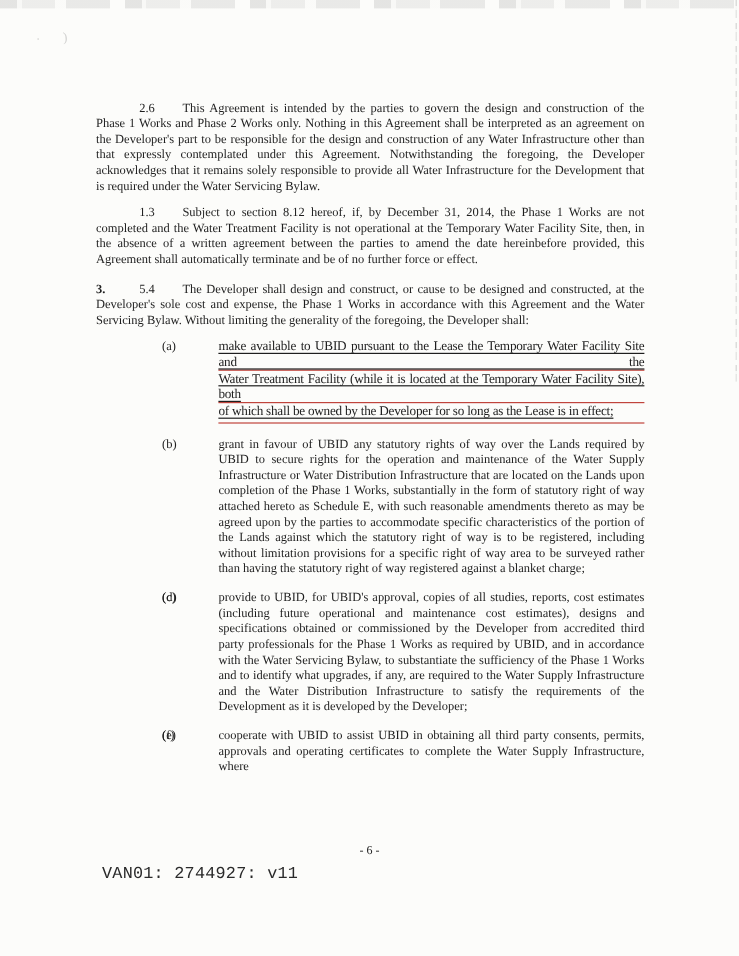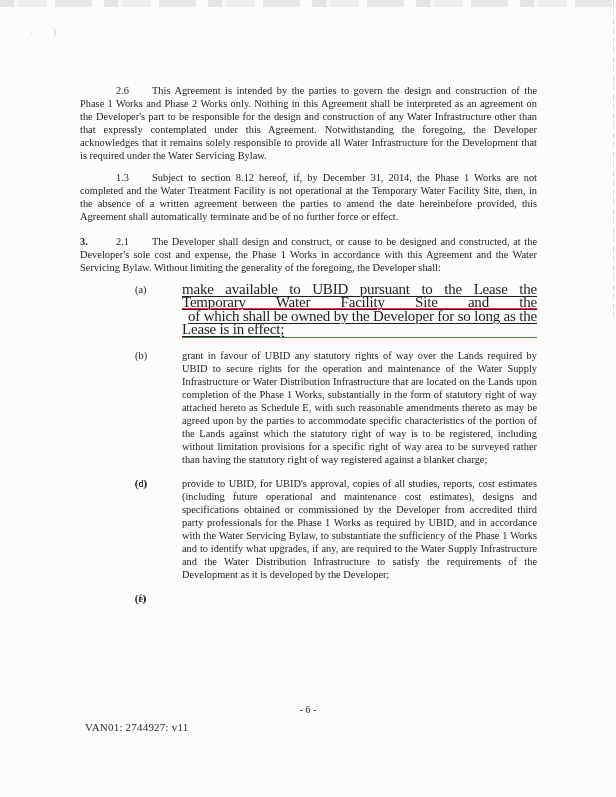--- a/index.html
+++ b/index.html
@@ -49,21 +49,21 @@
 
   .items { margin-top:2px; }
   .item { position:relative; padding-left:102px; margin:0 0 11px 0; }
   .item .ilabel { position:absolute; left:55px; top:0; }
   .item .itext { display:block; }
   .item.force-full .itext { text-align-last:justify; }
 
   
   .item-a .hl-line {
     display:block;
-    font-size:15px; letter-spacing:-0.2px;
+    font-size:11px; letter-spacing:-0.2px;
     line-height:12.6px;
     text-align:justify; text-align-last:justify;
     border-bottom:1.6px solid #c0443c;
     margin-bottom:1px;
   }
   .item-a .hl-line:last-child {
     text-align:right; text-align-last:left;
     padding-bottom:2px;
   }
   .item-a .hl-line span {
@@ -71,21 +71,21 @@
     text-decoration-thickness:0.8px;
     text-underline-offset:1.8px;
   }
 
   .page-num {
     position:absolute; top:704px; left:0; width:100%;
     text-align:center; font-size:10px; color:#222;
   }
   .doc-ref {
     position:absolute; top:721px; left:85px;
-    font-size:11px; color:#2a2a2a; letter-spacing:.2px;
+    font-size:14px; color:#2a2a2a; letter-spacing:.2px;font-family:Liberation Mono, monospace;
   }
 </style>
 </head>
 <body>
 
 <div class="page">
 
   <div class="scan-top"></div>
   <div class="scan-right"></div>
   <div class="smudge">·  )</div>
@@ -100,30 +100,31 @@
     <div class="para">
       <span class="pnum">1.3</span>
       <span>Subject to section 8.12 hereof, if, by December 31, 2014, the Phase 1 Works are not completed and the Water Treatment Facility is not operational at the Temporary Water Facility Site, then, in the absence of a written agreement between the parties to amend the date hereinbefore provided, this Agreement shall automatically terminate and be of no further force or effect.</span>
     </div>
 
     <div class="heading">
       <span class="pnum">3.</span>
     </div>
 
     <div class="para">
-      <span class="pnum">2.1</span>
+      <span class="pnum">5.4</span>
       <span>The Developer shall design and construct, or cause to be designed and constructed, at the Developer's sole cost and expense, the Phase 1 Works in accordance with this Agreement and the Water Servicing Bylaw. Without limiting the generality of the foregoing, the Developer shall:</span>
     </div>
 
     <div class="items">
 
       <div class="item item-a">
         <span class="ilabel">(a)</span>
         <span class="itext">
           <span class="hl-line" style="border-bottom-color: rgb(192, 68, 60);"><span>make available to UBID pursuant to the Lease the Temporary Water Facility Site and the</span></span>
+          <span class="hl-line" style="border-bottom-color: rgb(192, 68, 60);"><span>Water Treatment Facility (while it is located at the Temporary Water Facility Site), both</span></span>
           <span class="hl-line" style="border-bottom-color: rgb(192, 68, 60);"><span>of which shall be owned by the Developer for so long as the Lease is in effect;</span></span>
         </span>
       </div>
 
       <div class="item">
         <span class="ilabel">(b)</span>
         <span class="itext">grant in favour of UBID any statutory rights of way over the Lands required by UBID to secure rights for the operation and maintenance of the Water Supply Infrastructure or Water Distribution Infrastructure that are located on the Lands upon completion of the Phase 1 Works, substantially in the form of statutory right of way attached hereto as Schedule E, with such reasonable amendments thereto as may be agreed upon by the parties to accommodate specific characteristics of the portion of the Lands against which the statutory right of way is to be registered, including without limitation provisions for a specific right of way area to be surveyed rather than having the statutory right of way registered against a blanket charge;</span>
       </div>
 
       <div class="item">
@@ -134,20 +135,21 @@
         <span class="ilabel">(d)</span>
         <span class="itext">provide to UBID, for UBID's approval, copies of all studies, reports, cost estimates (including future operational and maintenance cost estimates), designs and specifications obtained or commissioned by the Developer from accredited third party professionals for the Phase 1 Works as required by UBID, and in accordance with the Water Servicing Bylaw, to substantiate the sufficiency of the Phase 1 Works and to identify what upgrades, if any, are required to the Water Supply Infrastructure and the Water Distribution Infrastructure to satisfy the requirements of the Development as it is developed by the Developer;</span>
       </div>
 
       <div class="item">
         <span class="ilabel">(e)</span>
       </div>
 
       <div class="item force-full">
         <span class="ilabel">(f)</span>
+        <span class="itext">cooperate with UBID to assist UBID in obtaining all third party consents, permits, approvals and operating certificates to complete the Water Supply Infrastructure, where</span>
       </div>
 
     </div>
   </div>
 
   <div class="page-num">- 6 -</div>
   <div class="doc-ref">VAN01: 2744927: v11</div>
 
 </div>
 

